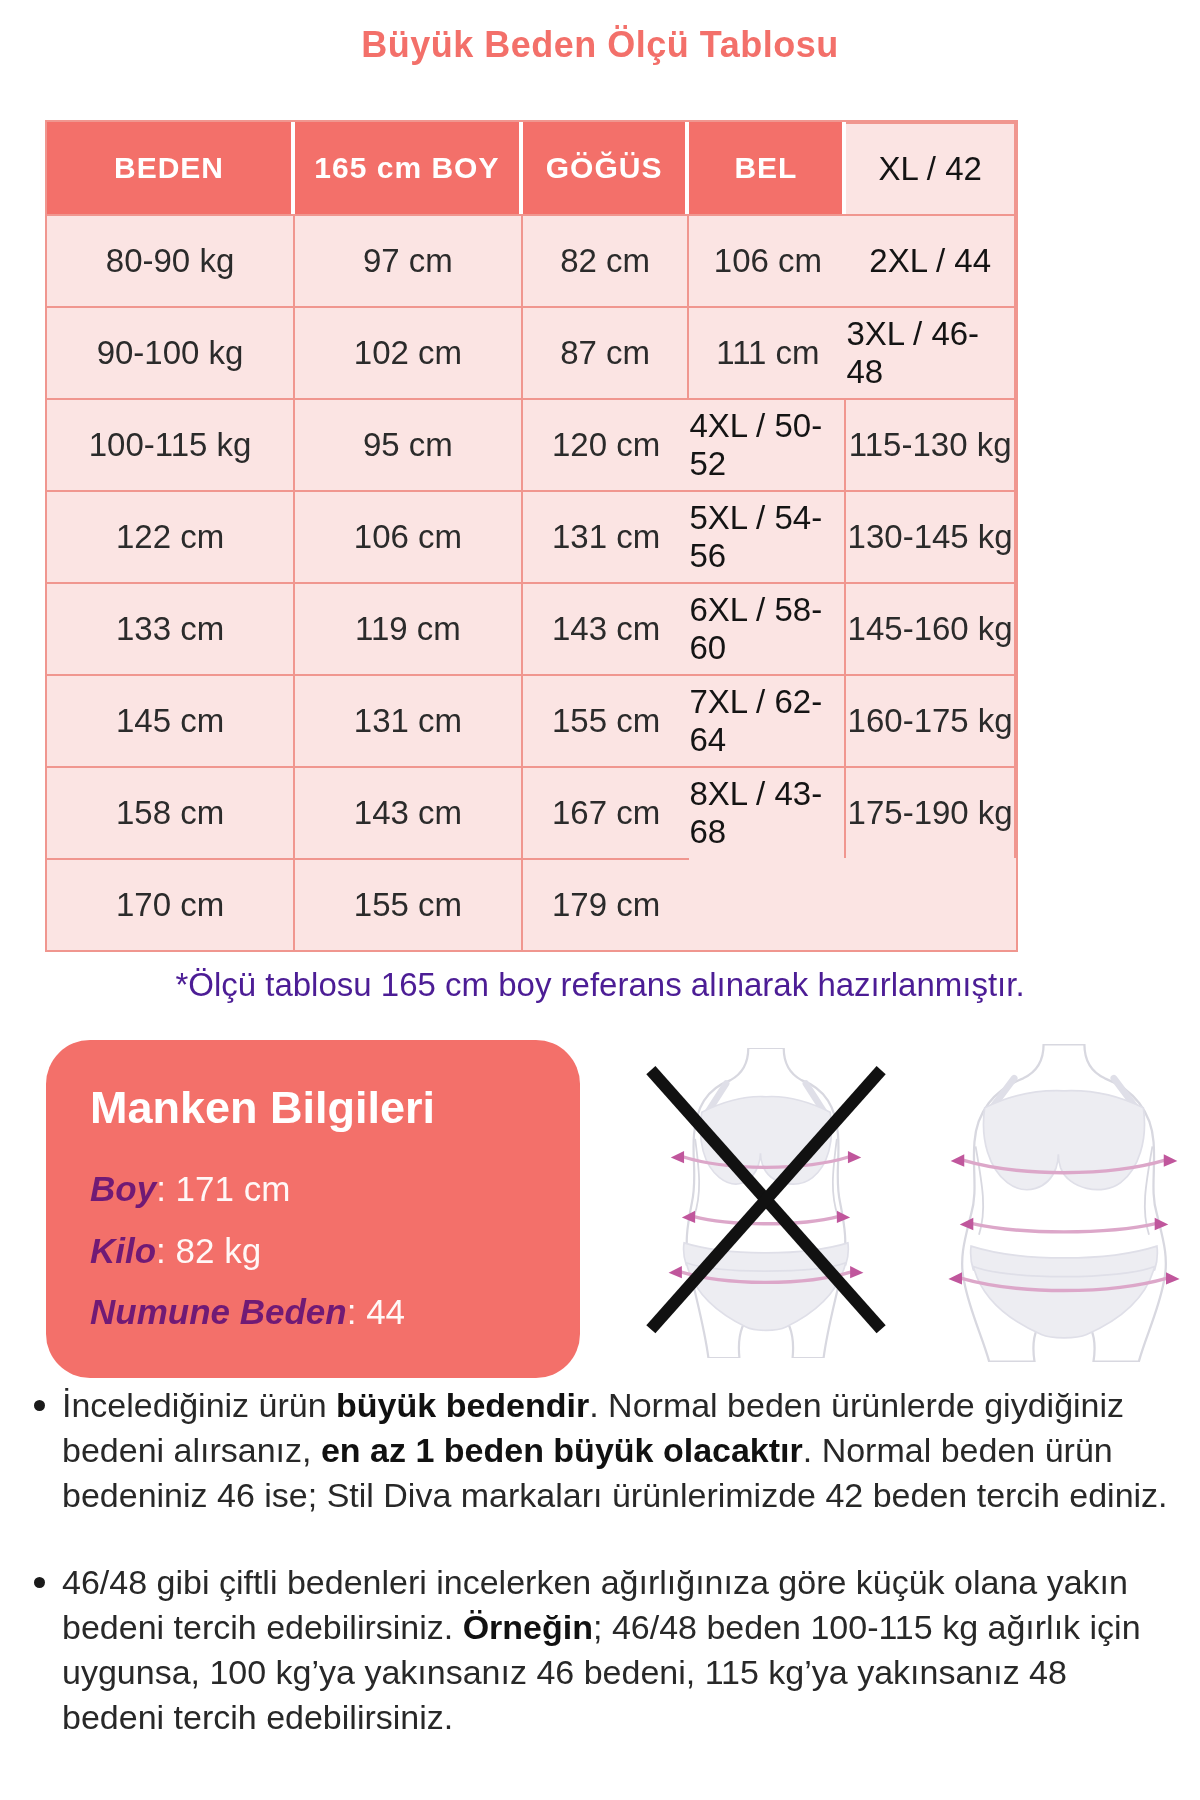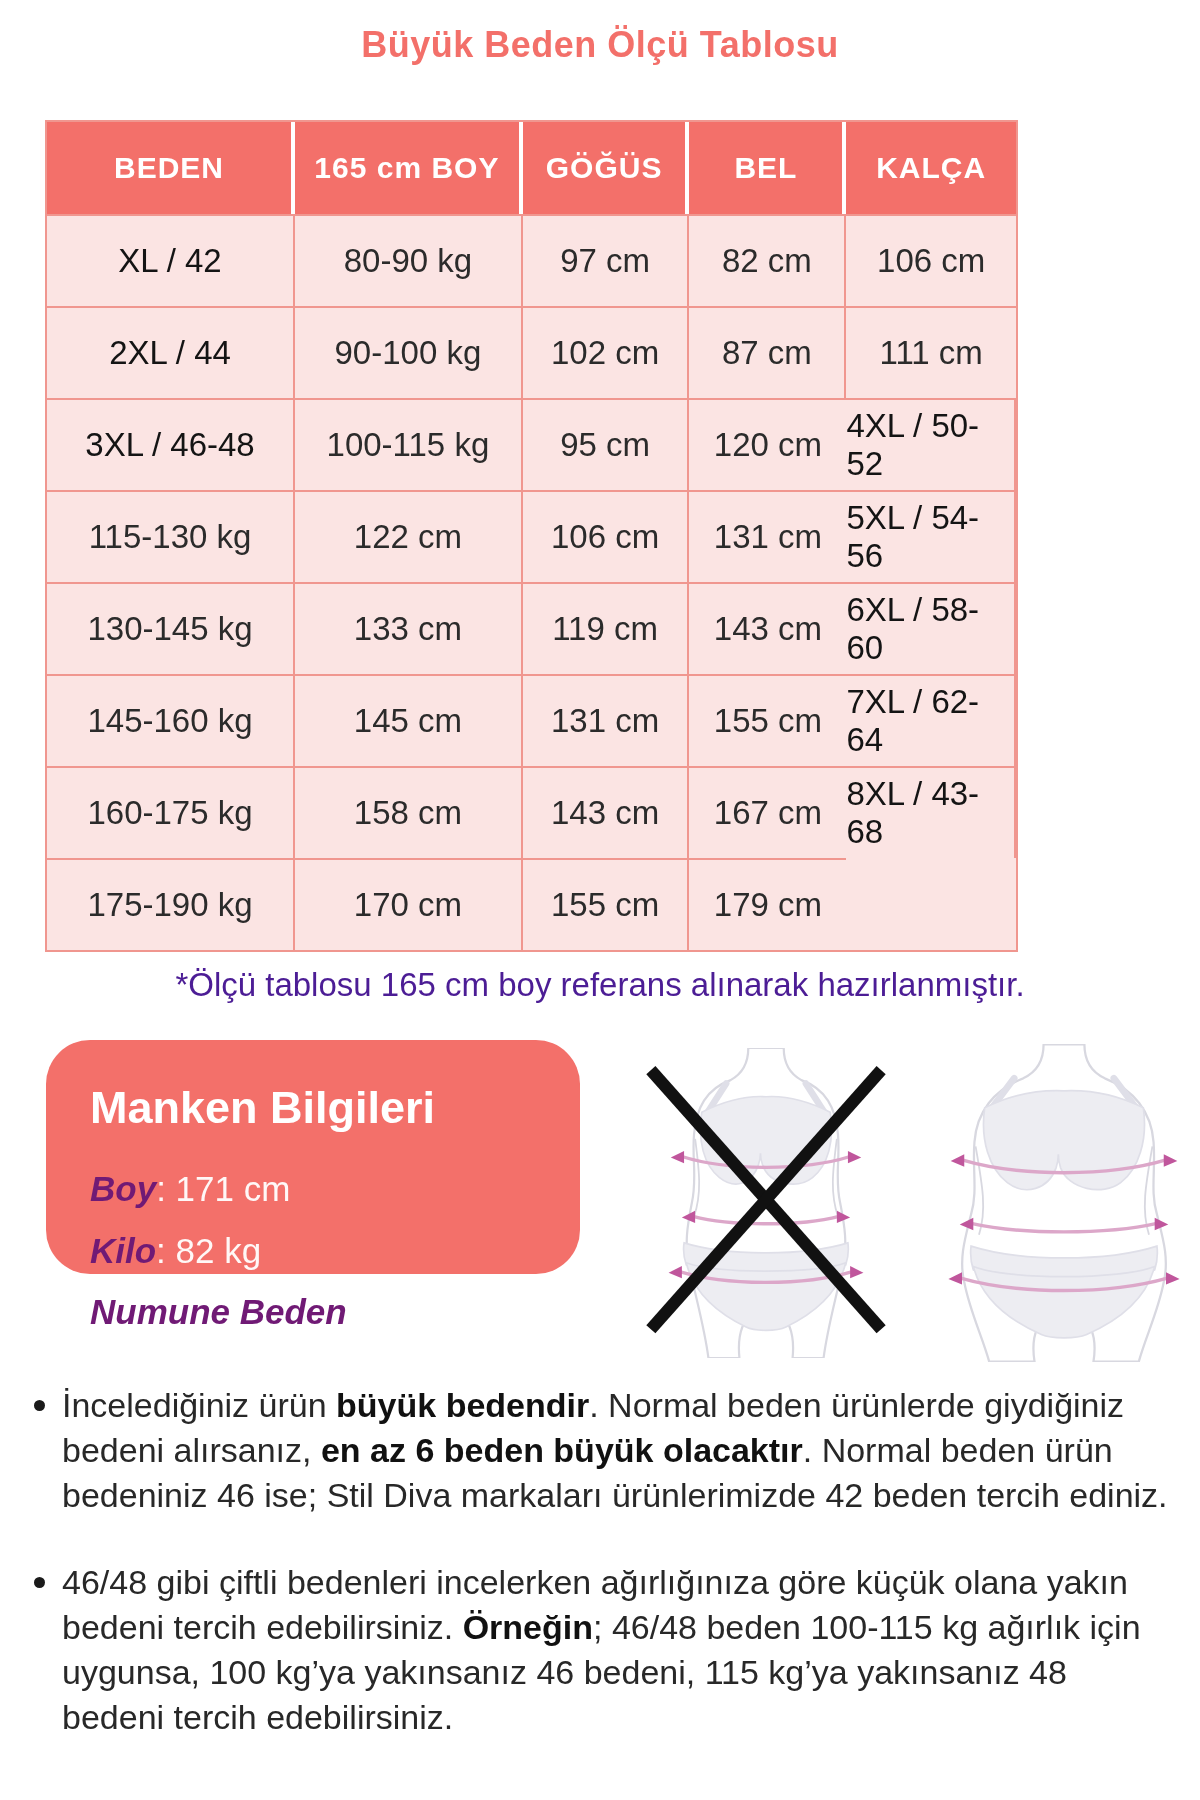--- a/index.html
+++ b/index.html
@@ -73,21 +73,21 @@
     left:0; top:966px;
     width:100%;
     text-align:center;
     font-size:33px;
     color:#4c1d95;
   }
   
   .model-box{
     position:absolute;
     left:46px; top:1040px;
-    width:534px; height:234px;
+    width:534px; height:338px;
     background:var(--accent);
     border-radius:44px;
     padding:42px 30px 0 44px;
     color:#ffffff;
   }
   .model-title{
     font-size:45px;
     font-weight:bold;
     margin-bottom:24px;
   }
@@ -138,21 +138,20 @@
 
 <div class="page">
 
   <h1 class="title">Büyük Beden Ölçü Tablosu</h1>
 
   <div class="size-table">
       <div class="th">BEDEN</div>
       <div class="th">165 cm BOY</div>
       <div class="th">GÖĞÜS</div>
       <div class="th">BEL</div>
-      <div class="th last">KALÇA</div>
       <div class="td c0">XL / 42</div>
       <div class="td">80-90 kg</div>
       <div class="td">97 cm</div>
       <div class="td">82 cm</div>
       <div class="td last">106 cm</div>
       <div class="td c0">2XL / 44</div>
       <div class="td">90-100 kg</div>
       <div class="td">102 cm</div>
       <div class="td">87 cm</div>
       <div class="td last">111 cm</div>
@@ -240,17 +239,17 @@
       <path class="measure" d="M38,158 C82,168 158,168 202,158"></path>
       <polygon class="tip" points="40,153 28,159 40,164"></polygon>
       <polygon class="tip" points="200,153 212,159 200,164"></polygon>
       <path class="measure" d="M28,206 C80,221 160,221 212,206"></path>
       <polygon class="tip" points="30,201 18,207 30,212"></polygon>
       <polygon class="tip" points="210,201 222,207 210,212"></polygon>
     </svg>
   </div>
 
   <ul class="notes">
-      <li><span>İncelediğiniz ürün </span><b>büyük bedendir</b><span>. Normal beden ürünlerde giydiğiniz bedeni alırsanız, </span><b>en az 6 beden büyük olacaktır</b><span>. Normal beden ürün bedeniniz 46 ise; Stil Diva markaları ürünlerimizde 42 beden tercih ediniz.</span></li>
+      <li><span>İncelediğiniz ürün </span><b>büyük bedendir</b><span>. Normal beden ürünlerde giydiğiniz bedeni alırsanız, </span><b>en az 1 beden büyük olacaktır</b><span>. Normal beden ürün bedeniniz 46 ise; Stil Diva markaları ürünlerimizde 42 beden tercih ediniz.</span></li>
       <li><span>46/48 gibi çiftli bedenleri incelerken ağırlığınıza göre küçük olana yakın bedeni tercih edebilirsiniz. </span><b>Örneğin</b><span>; 46/48 beden 100-115 kg ağırlık için uygunsa, 100 kg’ya yakınsanız 46 bedeni, 115 kg’ya yakınsanız 48 bedeni tercih edebilirsiniz.</span></li>
     </ul>
 
 </div>
 
 </body></html>

